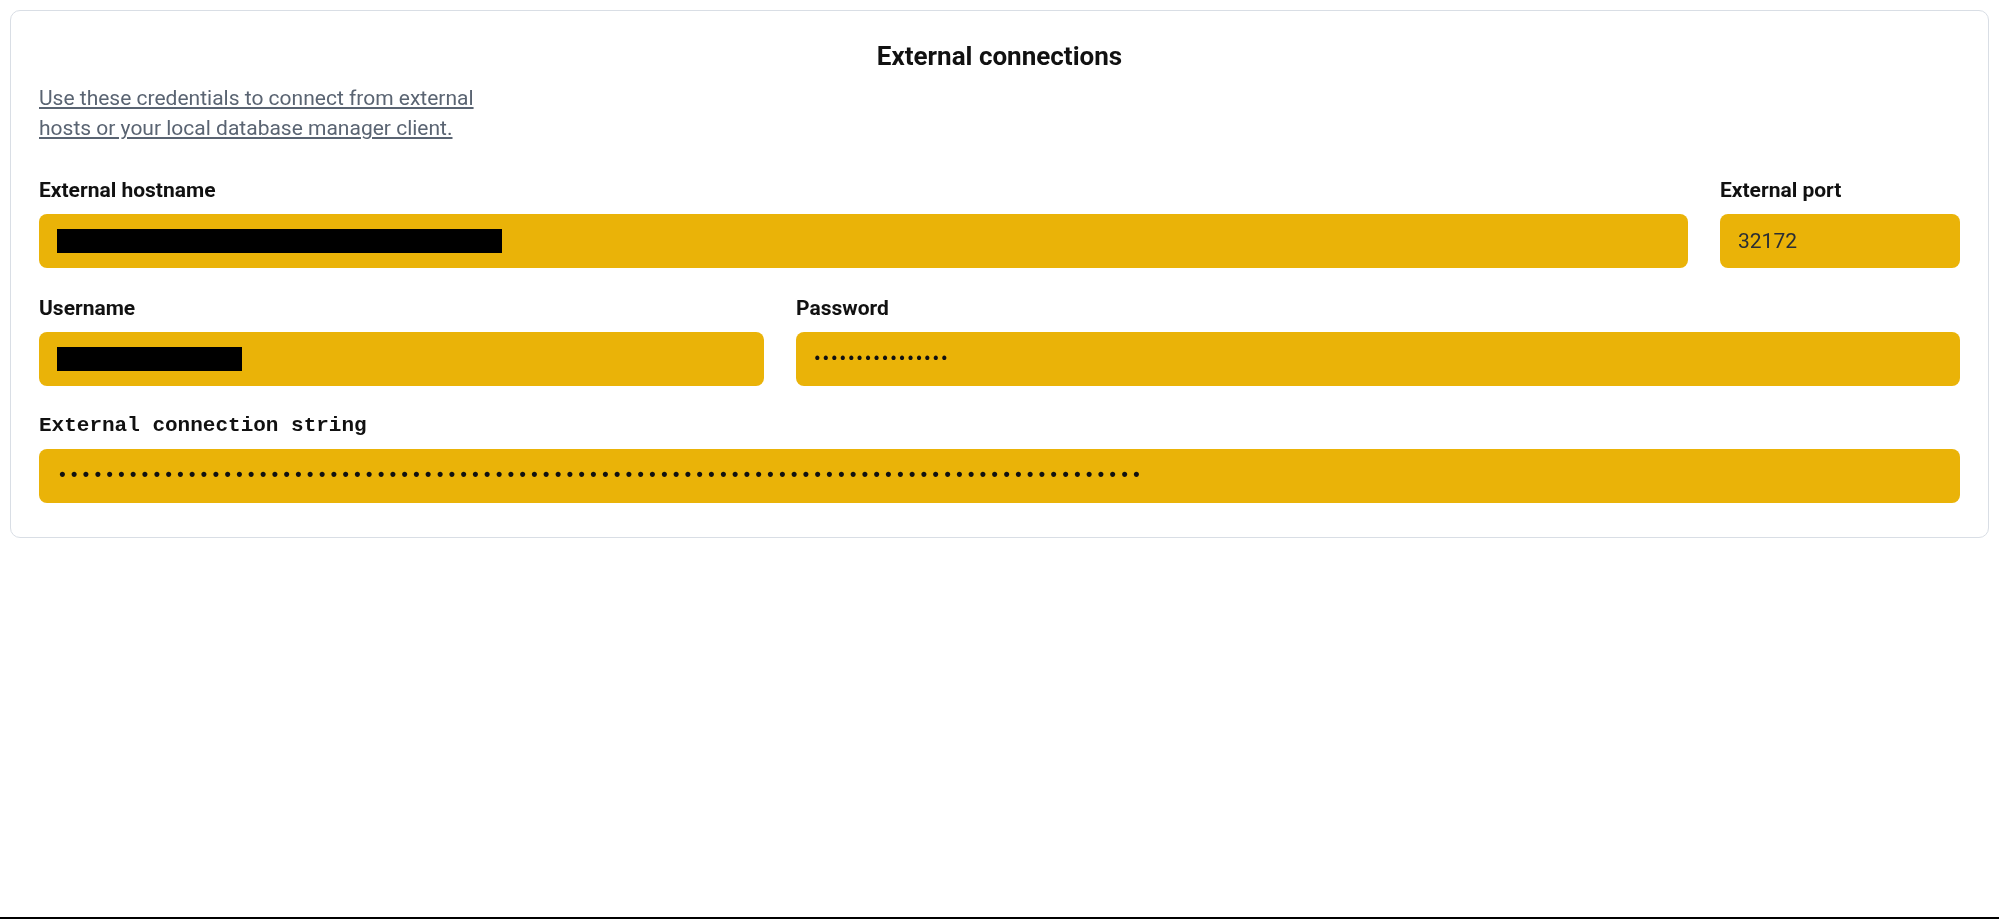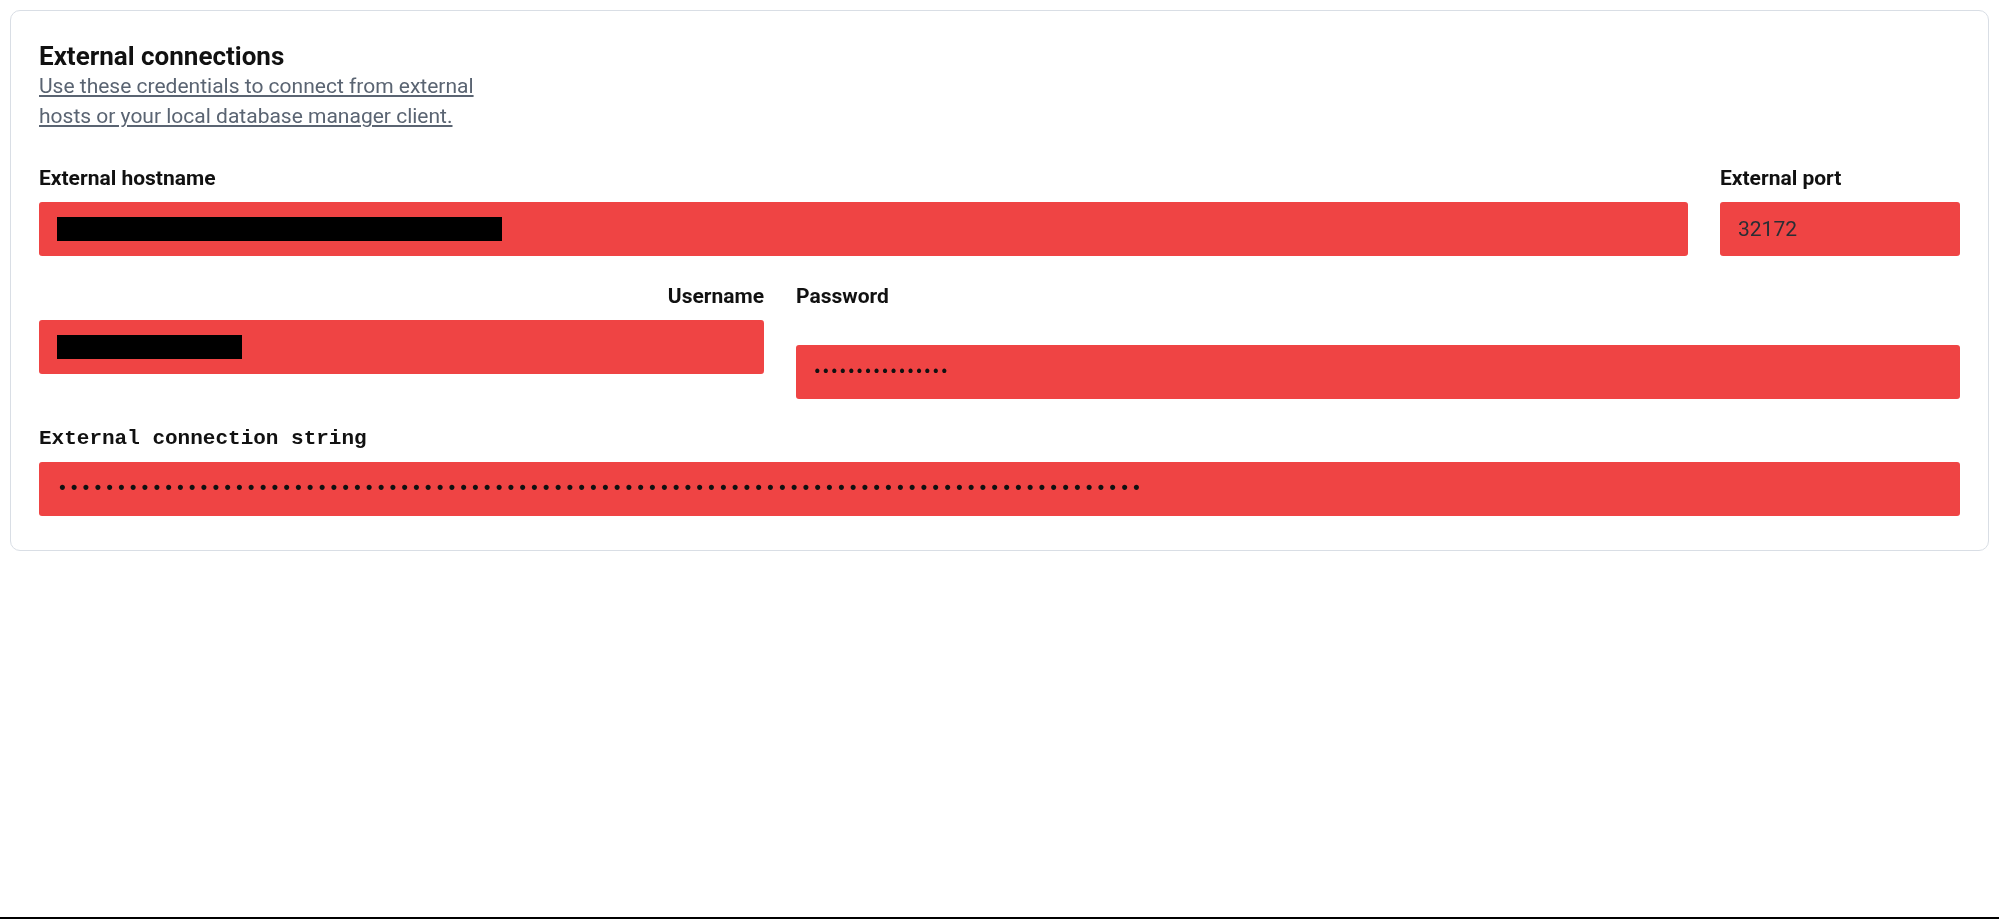--- a/index.html
+++ b/index.html
@@ -15,21 +15,22 @@
     .panel {
       border: 1px solid #d9dee5;
       border-radius: 10px;
       padding: 30px 28px 34px 28px;
       background: #ffffff;
     }
     .section-title {
       font-size: 26px;
       font-weight: 700;
       color: #111111;
-      margin-bottom: 0;
+      margin-bottom: 12px;
+      text-align: center;
     }
     .section-description {
       font-size: 21px;
       color: #5a6472;
       line-height: 1.45;
       max-width: 470px;
       margin-bottom: 34px;
       text-decoration: underline;
     }
     .row {
@@ -45,22 +46,22 @@
       display: flex;
       flex-direction: column;
     }
     .field-label {
       font-size: 21px;
       font-weight: 700;
       color: #111111;
       margin-bottom: 12px;
     }
     .field-value {
-      background: #ef4444;
-      border-radius: 3px;
+      background: #eab308;
+      border-radius: 8px;
       padding: 15px 18px;
       font-size: 21px;
       color: #2a2e34;
       min-height: 54px;
       display: flex;
       align-items: center;
       overflow: hidden;
     }
     .redacted-bar {
       display: inline-block;
@@ -76,22 +77,22 @@
     .dots-long {
       letter-spacing: 1px;
       font-weight: 700;
       font-size: 18px;
       color: #111111;
       white-space: nowrap;
     }
     
     .col-hostname { flex: 1 1 auto; }
     .col-port { flex: 0 0 240px; justify-content: center; }
-    .col-username { flex: 0 0 725px; text-align: right; }
-    .col-password { flex: 1 1 auto; gap: 25px; }
+    .col-username { flex: 0 0 725px; }
+    .col-password { flex: 1 1 auto; }
     .col-full { flex: 1 1 100%; }
     .bottom-line {
       position: fixed;
       left: 0;
       right: 0;
       bottom: 0;
       height: 2px;
       background: #000;
     }
   </style>

